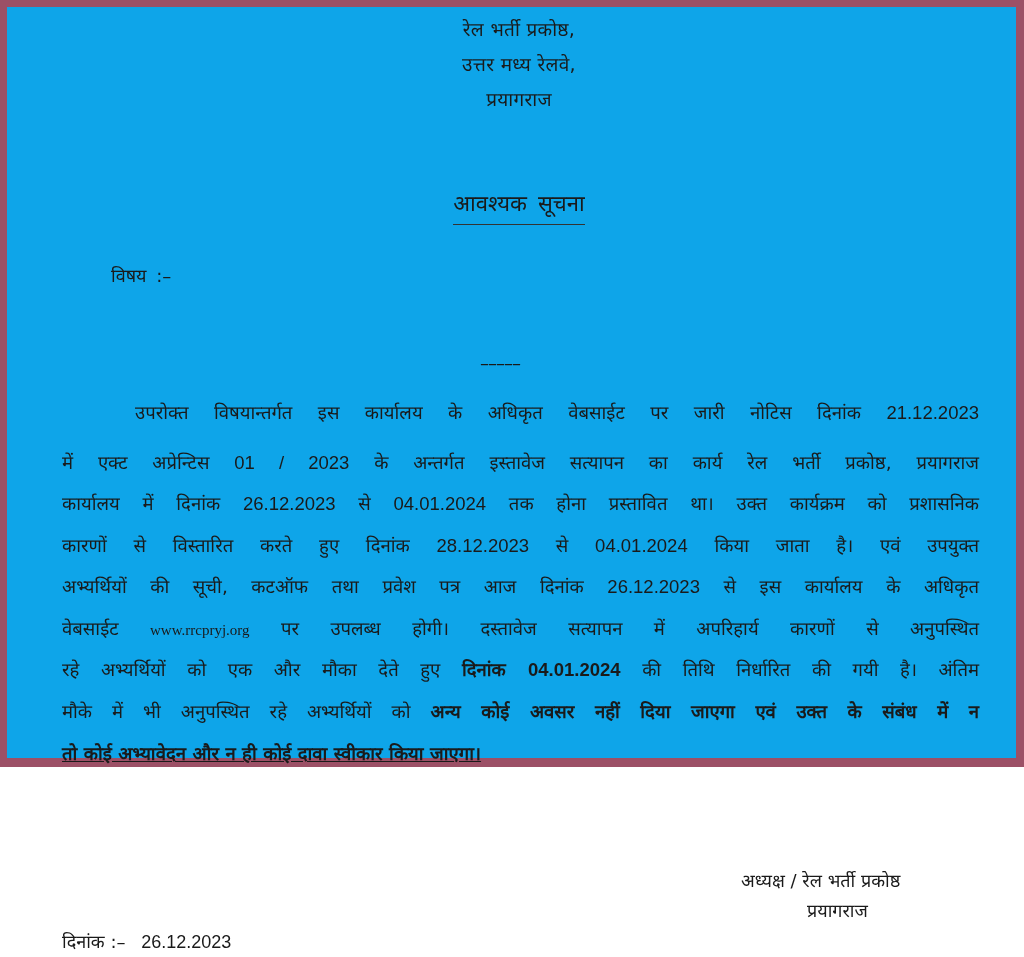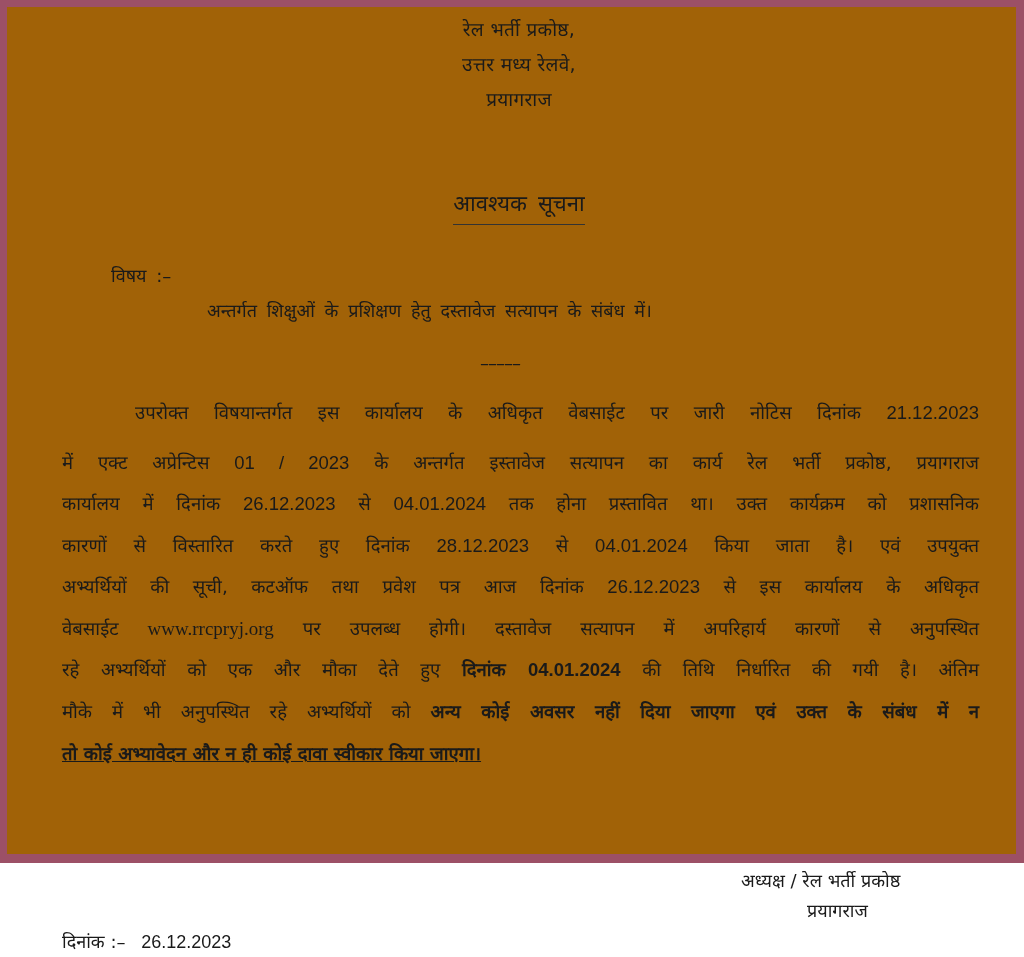--- a/index.html
+++ b/index.html
@@ -13,27 +13,27 @@
       position: relative;
       overflow: hidden;
       font-family: "DejaVu Sans", "Liberation Sans", sans-serif;
       color: #1a1a1a;
     }
     .frame {
       position: absolute;
       left: 0;
       top: 0;
       width: 1024px;
-      height: 863px;
+      height: 767px;
       box-sizing: border-box;
       border-top: 7px solid #9c5066;
       border-left: 7px solid #9c5066;
       border-right: 8px solid #9c5066;
       border-bottom: 9px solid #9c5066;
-      background: #a16207;
+      background: #0ea5e9;
     }
     .abs { position: absolute; white-space: nowrap; }
 
     .header-line {
       left: 0;
       width: 1024px;
       text-align: center;
       font-size: 19px;
       line-height: 24px;
       letter-spacing: 0.3px;
@@ -80,21 +80,21 @@
     .para-line.last {
       text-align-last: left;
       width: auto;
       text-decoration: underline;
     }
     .para-line .num {
       font-family: "Liberation Sans", "DejaVu Sans", sans-serif;
     }
     .para-line .url {
       font-family: "Liberation Serif", "DejaVu Serif", serif;
-      font-size: 19px;
+      font-size: 15px;
     }
     .bold { font-weight: bold; }
 
     .signature {
       font-size: 18px;
       line-height: 24px;
       text-align: center;
     }
 
     .date-footer {
@@ -115,21 +115,20 @@
 
   <div class="abs header-line" style="top:10px;">रेल भर्ती प्रकोष्ठ,</div>
   <div class="abs header-line" style="top:45px;">उत्तर मध्य रेलवे,</div>
   <div class="abs header-line" style="top:80px;">प्रयागराज</div>
 
   <div class="abs title">
     <span>आवश्यक सूचना</span>
   </div>
 
   <div class="abs subject-line" style="left:104px; top:257px;">विषय :–</div>
-  <div class="abs subject-line" style="left:200px; top:292px;">अन्तर्गत शिक्षुओं के प्रशिक्षण हेतु दस्तावेज सत्यापन के संबंध में।</div>
 
   <div class="abs separator">–––––</div>
 
   <div id="body-lines">
       <div class="abs para-line" style="top: 394px; left: 128px; width: 844px;"><span>उपरोक्त विषयान्तर्गत इस कार्यालय के अधिकृत वेबसाईट पर जारी नोटिस दिनांक </span><span class="num">21.12.2023</span></div>
       <div class="abs para-line" style="top: 444px;"><span>में एक्ट अप्रेन्टिस </span><span class="num">01 / 2023</span><span> के अन्तर्गत इस्तावेज सत्यापन का कार्य रेल भर्ती प्रकोष्ठ, प्रयागराज</span></div>
       <div class="abs para-line" style="top: 485px;"><span>कार्यालय में दिनांक </span><span class="num">26.12.2023</span><span> से </span><span class="num">04.01.2024</span><span> तक होना प्रस्तावित था। उक्त कार्यक्रम को प्रशासनिक</span></div>
       <div class="abs para-line" style="top: 527px;"><span>कारणों से विस्तारित करते हुए दिनांक </span><span class="num">28.12.2023</span><span> से </span><span class="num">04.01.2024</span><span> किया जाता है। एवं उपयुक्त</span></div>
       <div class="abs para-line" style="top: 568px;"><span>अभ्यर्थियों की सूची, कटऑफ तथा प्रवेश पत्र आज दिनांक </span><span class="num">26.12.2023</span><span> से इस कार्यालय के अधिकृत</span></div>
       <div class="abs para-line" style="top: 610px;"><span>वेबसाईट </span><span class="url">www.rrcpryj.org</span><span> पर उपलब्ध होगी। दस्तावेज सत्यापन में अपरिहार्य कारणों से अनुपस्थित</span></div>

